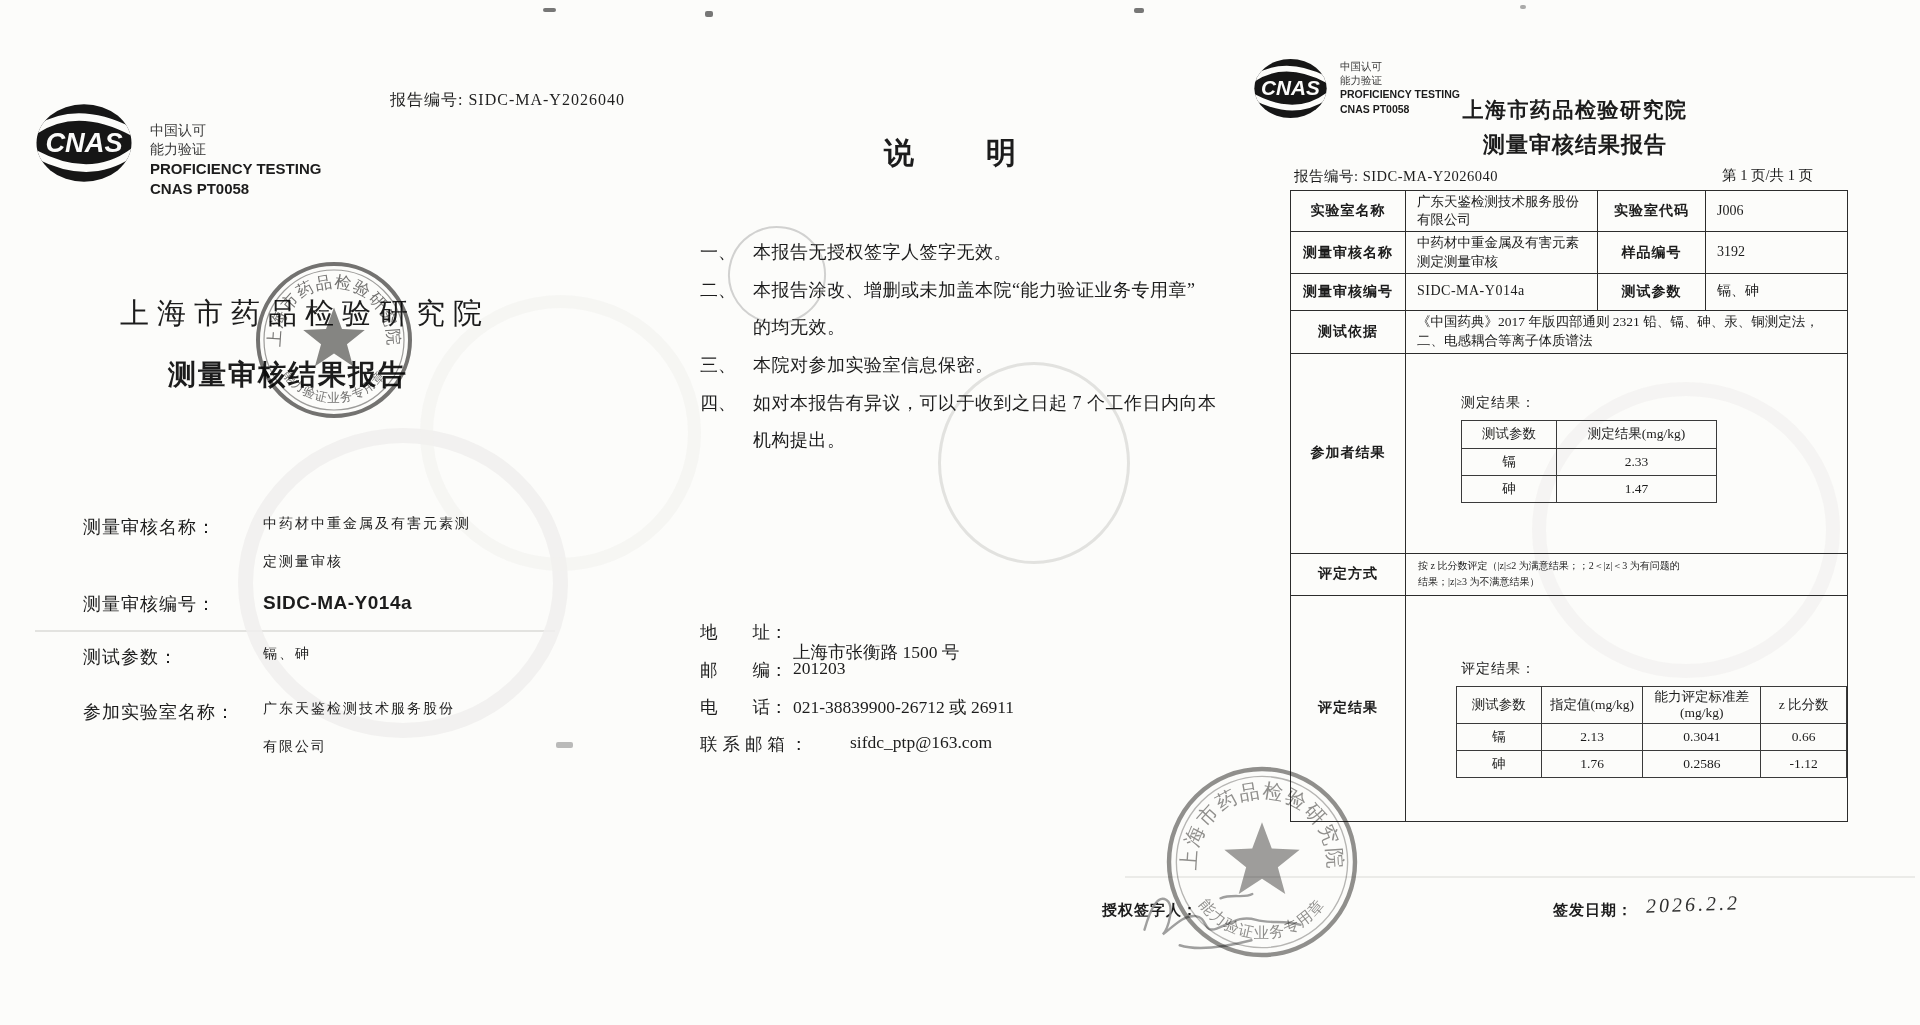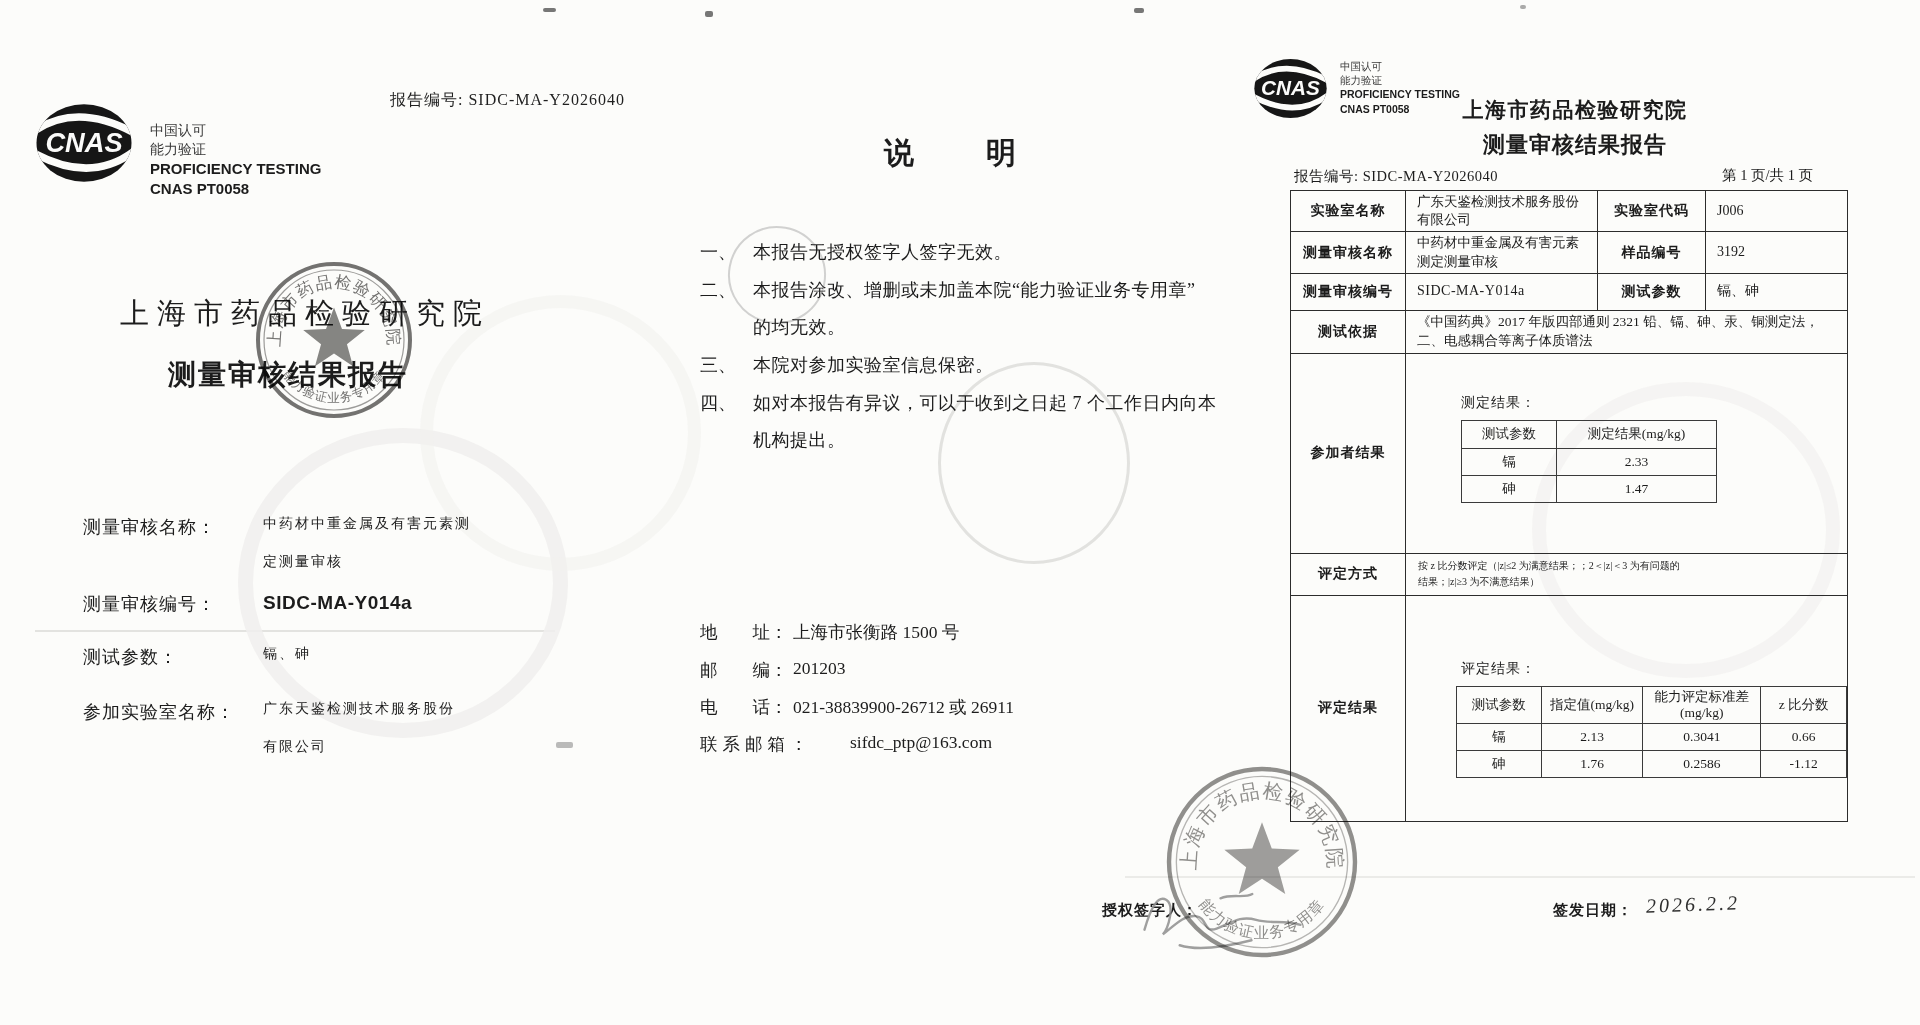--- a/index.html
+++ b/index.html
@@ -138,21 +138,21 @@
   <span class="n-text" style="top:353px">本院对参加实验室信息保密。</span>
 </div>
 <div>
   <span class="n-num" style="top:391px">四、</span>
   <span class="n-text" style="top:391px">如对本报告有异议，可以于收到之日起 7 个工作日内向本</span>
   <span class="n-text" style="top:428px">机构提出。</span>
 </div>
 
 <div>
   <span class="c-label" style="top:620px">地　　址：</span>
-  <span class="c-value" style="left:793px;top:620px">上海市张衡路 1500 号</span>
+  <span class="c-value" style="left:793px;top:640px">上海市张衡路 1500 号</span>
 </div>
 <div>
   <span class="c-label" style="top:658px">邮　　编：</span>
   <span class="c-value" style="left:793px;top:658px">201203</span>
 </div>
 <div>
   <span class="c-label" style="top:695px">电　　话：</span>
   <span class="c-value" style="left:793px;top:695px">021-38839900-26712 或 26911</span>
 </div>
 <div>

